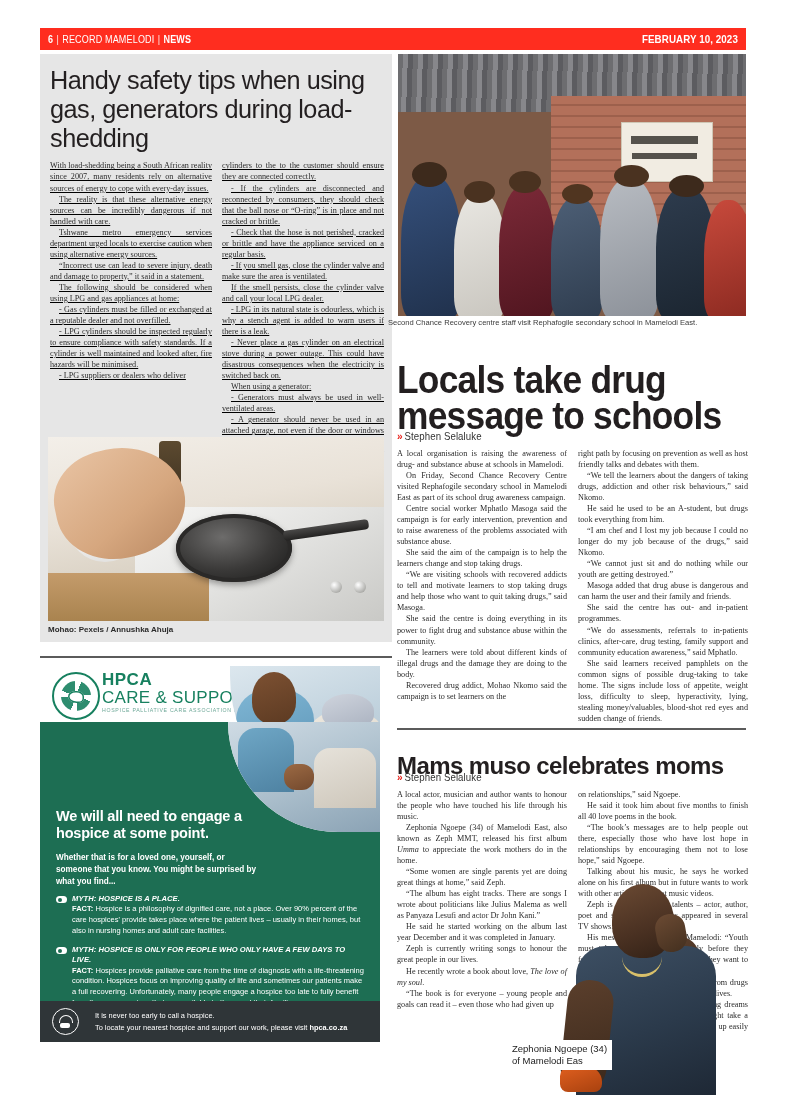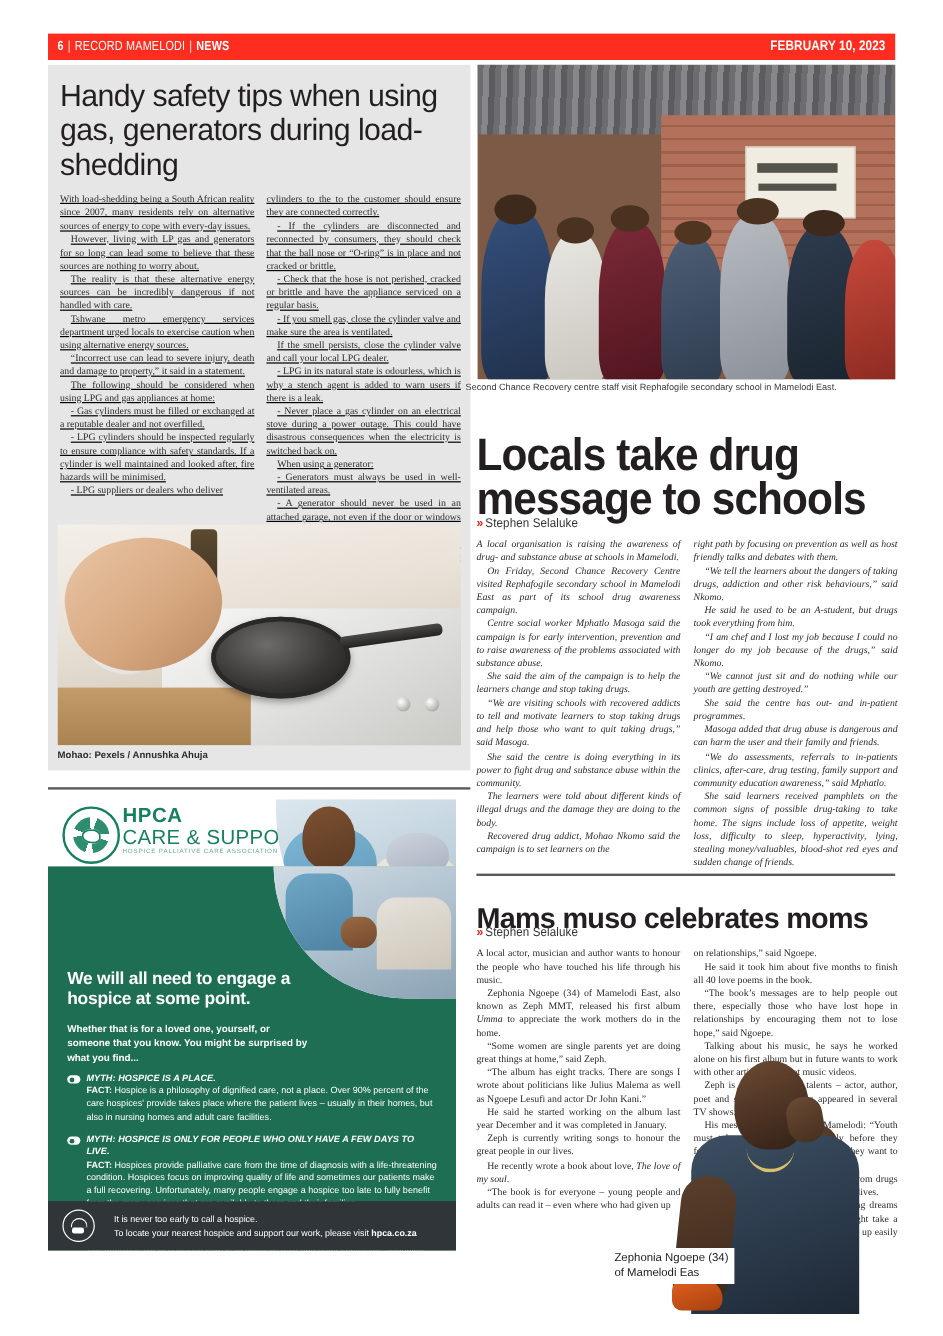--- a/index.html
+++ b/index.html
@@ -295,21 +295,20 @@
     display: flex;
     gap: 11px;
   }
   .drugs-col {
     width: 170px;
     font-family: "Liberation Serif", serif;
     font-size: 8.2px;
     line-height: 1.345;
     color: #2b2b2b;
     text-align: justify;
-    font-style: italic;
   }
   .drugs-col p { margin: 0; text-indent: 9px; }
   .drugs-col p.noindent { text-indent: 0; }
 
   
   .hr-left {
     position: absolute;
     left: 40px;
     top: 656px;
     width: 352px;
@@ -701,21 +700,20 @@
       <span class="mh-sec">NEWS</span>
     </div>
     <div class="masthead-date">FEBRUARY 10, 2023</div>
   </div>
 
   <div class="story-gas">
     <h1 class="gas-head">Handy safety tips when using gas, generators during load-shedding</h1>
     <div class="gas-cols">
       <div class="gas-col" id="gas-col-1">
           <p class="noindent">With load-shedding being a South African reality since 2007, many residents rely on alternative sources of energy to cope with every-day issues.</p>
-          <p>However, living with LP gas and generators for so long can lead some to believe that these sources are nothing to worry about.</p>
           <p>The reality is that these alternative energy sources can be incredibly dangerous if not handled with care.</p>
           <p>Tshwane metro emergency services department urged locals to exercise caution when using alternative energy sources.</p>
           <p>“Incorrect use can lead to severe injury, death and damage to property,” it said in a statement.</p>
           <p>The following should be considered when using LPG and gas appliances at home:</p>
           <p>- Gas cylinders must be filled or exchanged at a reputable dealer and not overfilled.</p>
           <p>- LPG cylinders should be inspected regularly to ensure compliance with safety standards. If a cylinder is well maintained and looked after, fire hazards will be minimised.</p>
           <p>- LPG suppliers or dealers who deliver</p>
         </div>
       <div class="gas-col" id="gas-col-2">
           <p class="noindent">cylinders to the to the customer should ensure they are connected correctly.</p>
@@ -787,44 +785,44 @@
         <p>She said the centre is doing everything in its power to fight drug and substance abuse within the community.</p>
         <p>The learners were told about different kinds of illegal drugs and the damage they are doing to the body.</p>
         <p>Recovered drug addict, Mohao Nkomo said the campaign is to set learners on the</p>
       </div>
     <div class="drugs-col" id="drugs-col-2">
         <p class="noindent">right path by focusing on prevention as well as host friendly talks and debates with them.</p>
         <p>“We tell the learners about the dangers of taking drugs, addiction and other risk behaviours,” said Nkomo.</p>
         <p>He said he used to be an A-student, but drugs took everything from him.</p>
         <p>“I am chef and I lost my job because I could no longer do my job because of the drugs,” said Nkomo.</p>
         <p>“We cannot just sit and do nothing while our youth are getting destroyed.”</p>
+        <p>Masoga added that drug abuse is dangerous and can harm the user and their family and friends.</p>
         <p>She said the centre has out- and in-patient programmes.</p>
-        <p>Masoga added that drug abuse is dangerous and can harm the user and their family and friends.</p>
         <p>“We do assessments, referrals to in-patients clinics, after-care, drug testing, family support and community education awareness,” said Mphatlo.</p>
         <p>She said learners received pamphlets on the common signs of possible drug-taking to take home. The signs include loss of appetite, weight loss, difficulty to sleep, hyperactivity, lying, stealing money/valuables, blood-shot red eyes and sudden change of friends.</p>
       </div>
   </div>
 
   <div class="hr-mid"></div>
 
   <h2 class="muso-head">Mams muso celebrates moms</h2>
   <div class="byline muso-byline">
     <span class="chev">»</span>
     <span>Stephen Selaluke</span>
   </div>
   <div class="muso-cols">
     <div class="muso-col muso-col-left" id="muso-col-1">
         <p class="noindent">A local actor, musician and author wants to honour the people who have touched his life through his music.</p>
         <p>Zephonia Ngoepe (34) of Mamelodi East, also known as Zeph MMT, released his first album <em>Umma</em> to appreciate the work mothers do in the home.</p>
         <p>“Some women are single parents yet are doing great things at home,” said Zeph.</p>
-        <p>“The album has eight tracks. There are songs I wrote about politicians like Julius Malema as well as Ngoepe Lesufi and actor Dr John Kani.”</p>
+        <p>“The album has eight tracks. There are songs I wrote about politicians like Julius Malema as well as Panyaza Lesufi and actor Dr John Kani.”</p>
         <p>He said he started working on the album last year December and it was completed in January.</p>
         <p>Zeph is currently writing songs to honour the great people in our lives.</p>
         <p>He recently wrote a book about love, <em>The love of my soul</em>.</p>
-        <p>“The book is for everyone – young people and adults can read it – even where who had given up</p>
+        <p>“The book is for everyone – young people and goals can read it – even those who had given up</p>
       </div>
     <div class="muso-col" id="muso-col-2">
         <p class="noindent">on relationships,” said Ngoepe.</p>
         <p>He said it took him about five months to finish all 40 love poems in the book.</p>
         <p>“The book’s messages are to help people out there, especially those who have lost hope in relationships by encouraging them not to lose hope,” said Ngoepe.</p>
         <p>Talking about his music, he says he worked alone on his first album but in future wants to work with other artists and shoot music videos.</p>
         <p>Zeph is a man of many talents – actor, author, poet and songwriter, and has appeared in several TV shows.</p>
         <p>His message to the youth of Mamelodi: “Youth must take education very seriously before they follow the music career and whatever they want to achieve in life.”</p>
         <p>He further said they must stay away from drugs and crime because they will destroy their lives.</p>
         <p>“The year 2023 is the year of pursuing dreams and goals... It won’t be easy and it might take a long time but pursue them and never give up easily in life,” said Zeph.</p>

